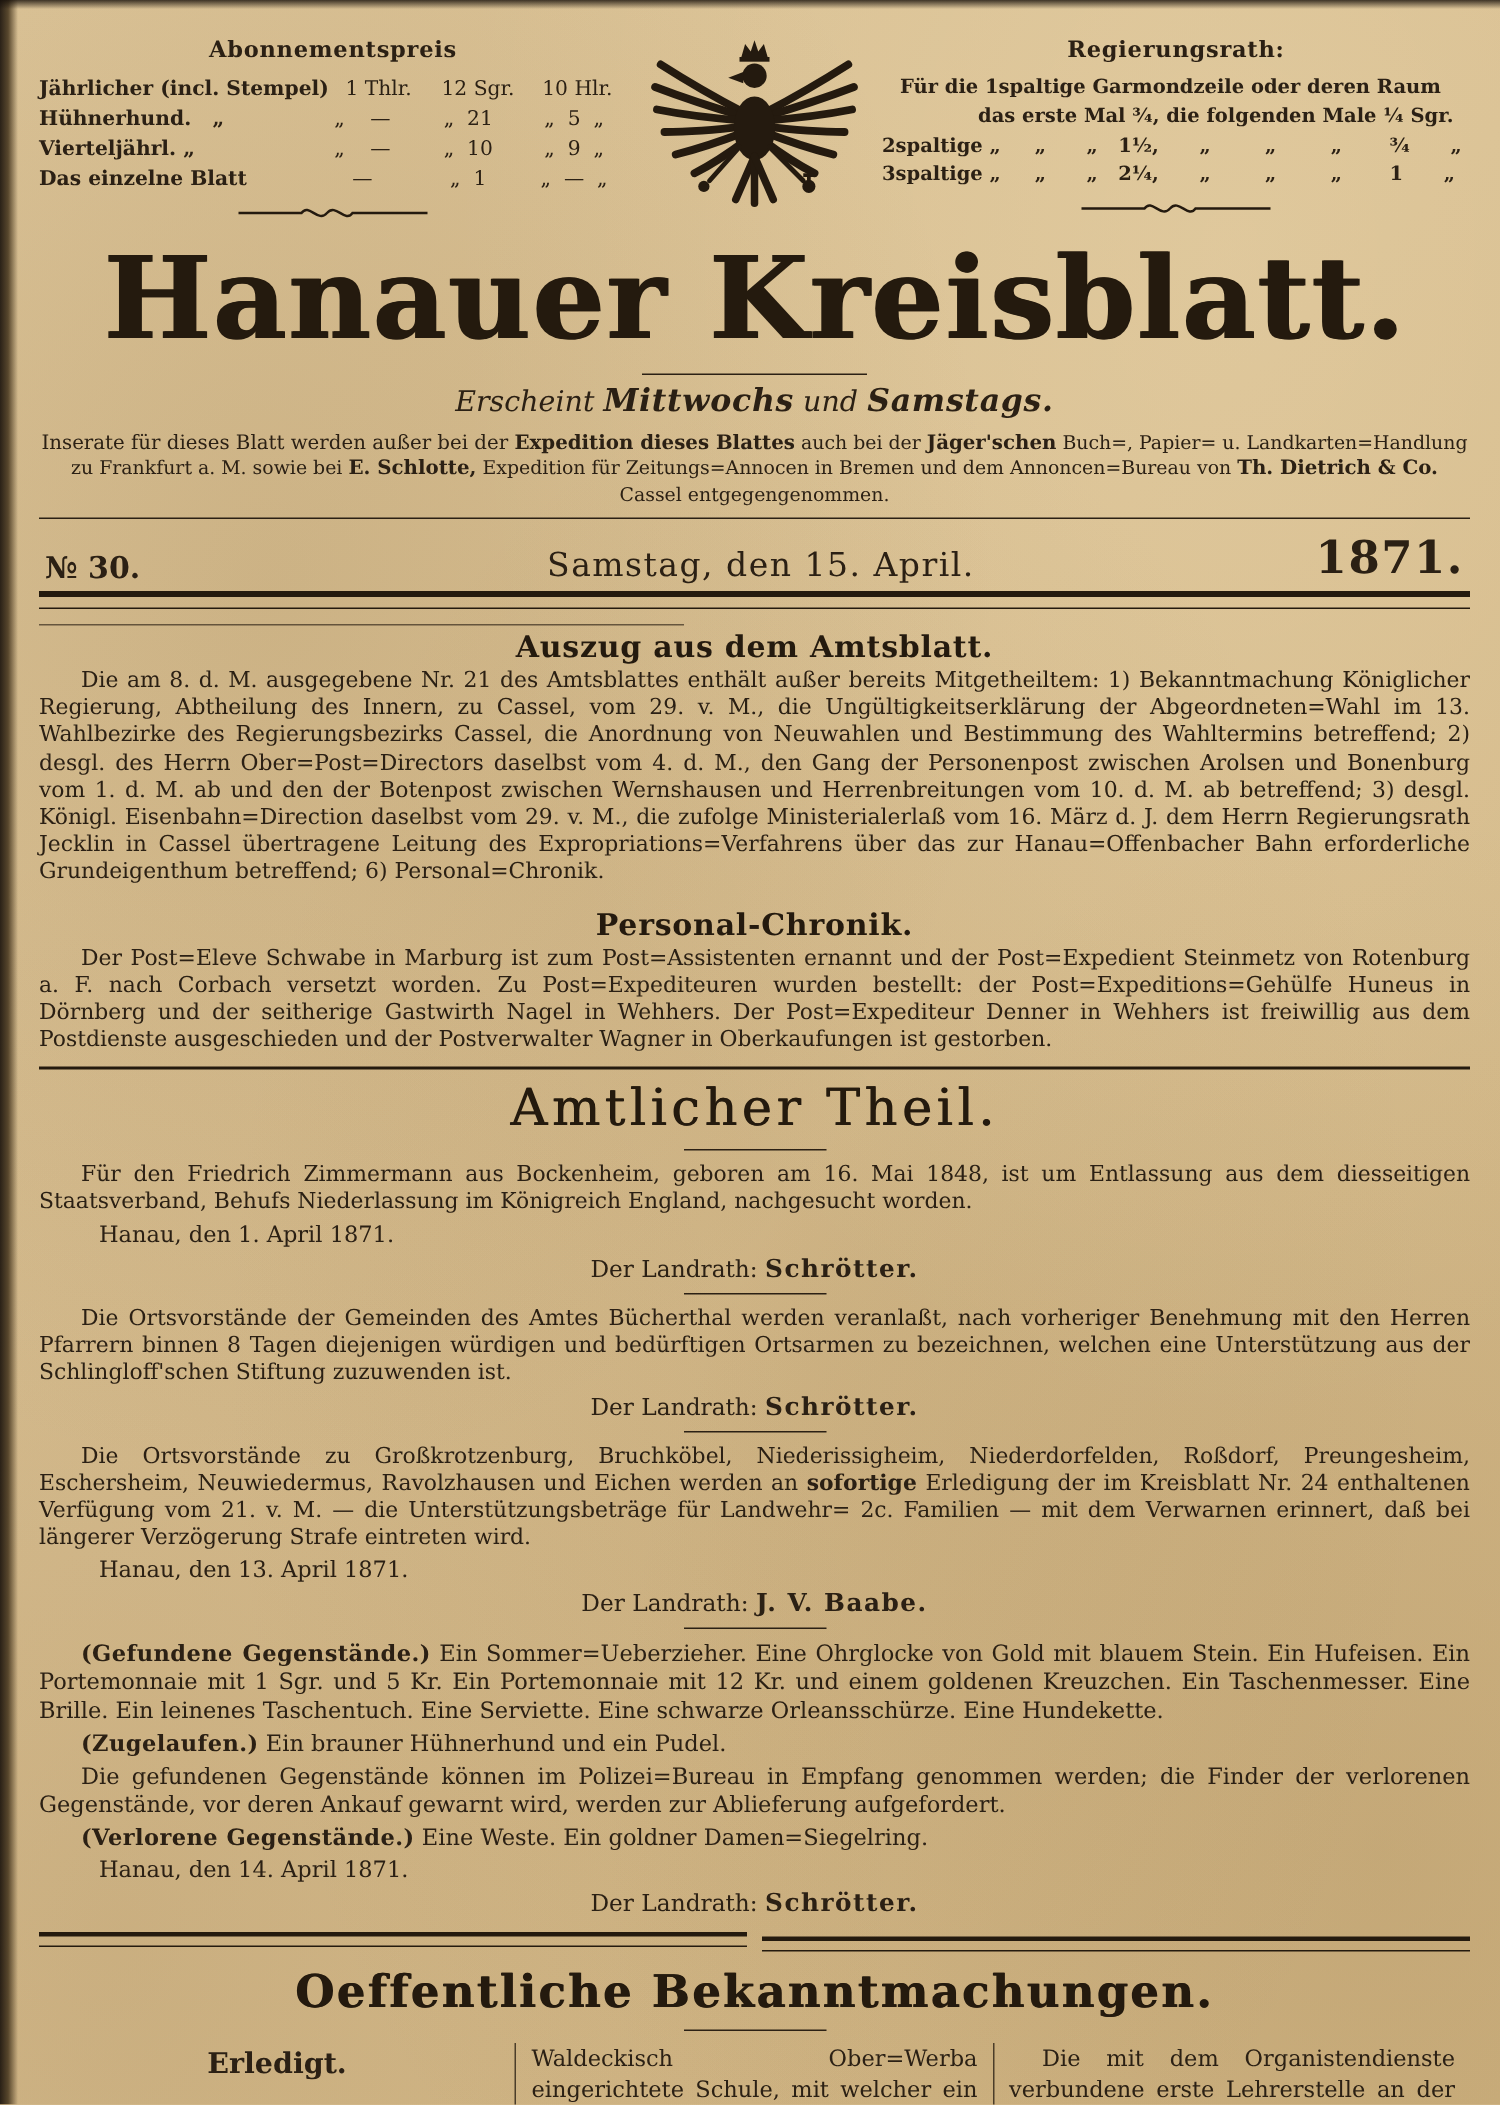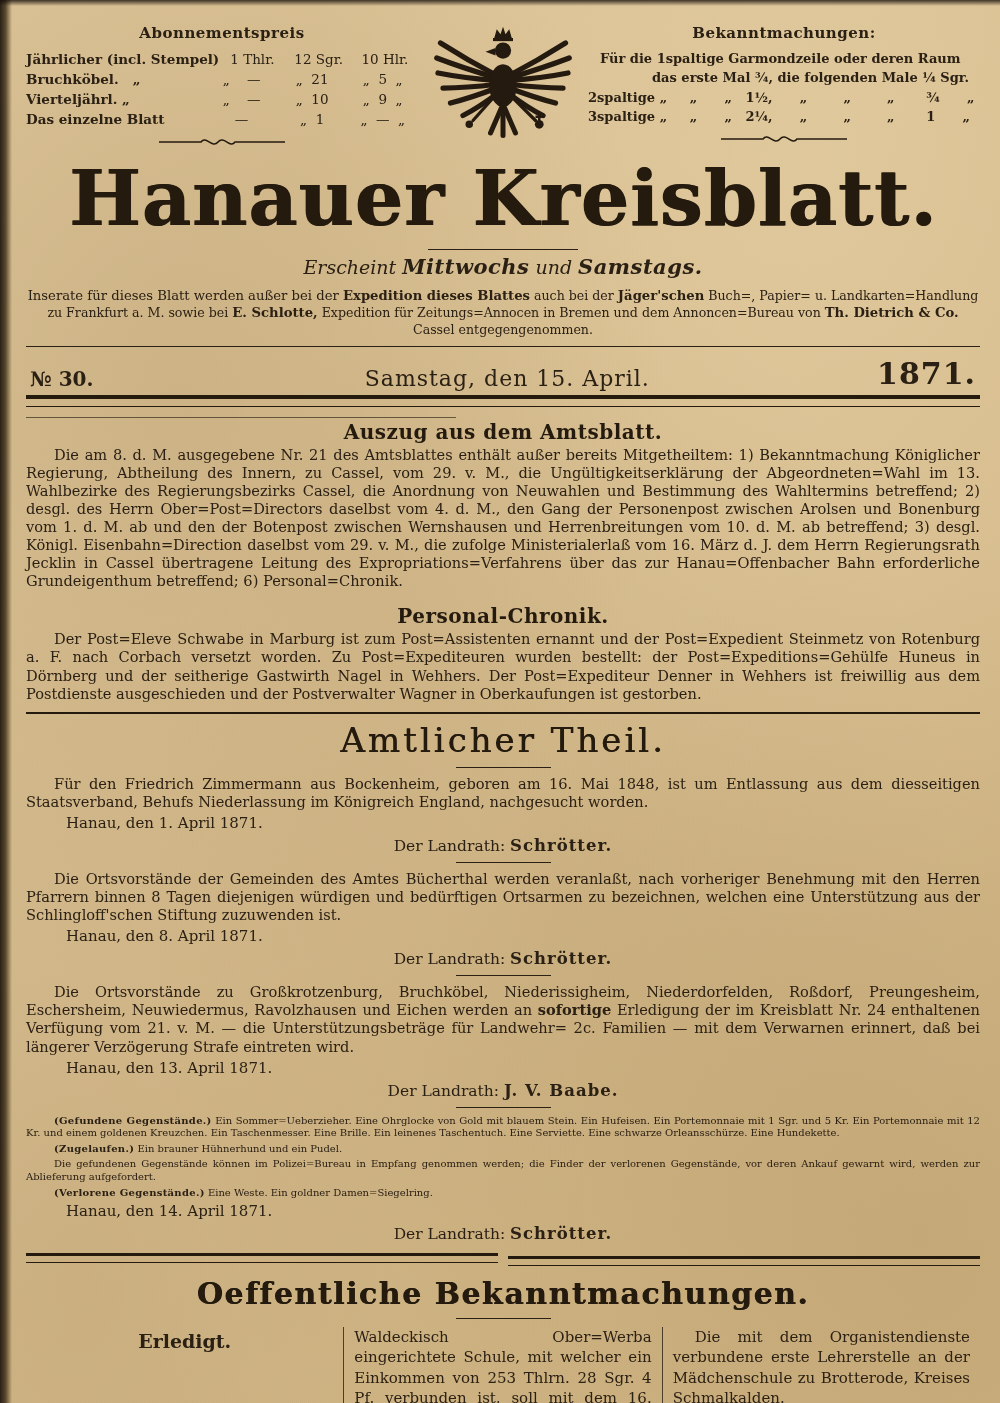--- a/index.html
+++ b/index.html
@@ -71,21 +71,21 @@
   .half-rule{width:430px;border-top:1px solid rgba(43,32,20,.65);margin:10px 0 2px;}
   h2.sec{margin:2px 0 2px;text-align:center;font-size:20px;font-weight:bold;letter-spacing:.5px;color:#241a0e;}
   h2.sec.personal{margin-top:14px;}
   p.body{margin:2px 0 0;font-size:14.6px;line-height:1.24;text-align:justify;text-indent:28px;}
   .full-rule{border-top:2.5px solid #241a0e;margin:9px 0 6px;}
   h1.big-sec{margin:6px 0 0;text-align:center;font-size:34px;font-weight:normal;letter-spacing:3px;color:#241a0e;text-shadow:.5px 0 0 #241a0e;}
   .short-rule{width:95px;border-top:1.5px solid #2b2014;margin:7px auto;}
   p.dateline{margin:3px 0 0;font-size:15px;text-indent:40px;}
   p.sig{margin:4px 0 2px;text-align:center;font-size:15.5px;}
   p.sig b{font-size:16.5px;letter-spacing:1px;}
-  p.items{margin:3px 0 0;font-size:10px;line-height:1.26;text-align:justify;text-indent:28px;}
+  p.items{margin:3px 0 0;font-size:15px;line-height:1.26;text-align:justify;text-indent:28px;}
   p.items b{letter-spacing:.3px;}
 
   
   .split-double{display:flex;gap:10px;margin-top:10px;}
   .split-double>div{flex:1;height:6px;border-top:3.5px solid #241a0e;border-bottom:1.5px solid #241a0e;}
   .split-double>div:last-child{margin-top:3px;}
   h1.pub{margin:10px 0 0;text-align:center;font-size:30px;font-weight:bold;letter-spacing:1.5px;color:#241a0e;text-shadow:.5px 0 0 #241a0e;}
   .columns{display:flex;margin-top:8px;height:150px;}
   .col{flex:1;padding:0 10px;font-size:15px;line-height:1.35;text-align:justify;}
   .col + .col{border-left:1px solid rgba(43,32,20,.8);}
@@ -104,21 +104,21 @@
 
     <div class="pricebox left">
       <div class="pb-title">Abonnementspreis</div>
       <div class="pb-row">
         <span class="lab">Jährlicher (incl. Stempel)</span>
         <span class="c">1 Thlr.</span>
         <span class="c">12 Sgr.</span>
         <span class="c">10 Hlr.</span>
       </div>
       <div class="pb-row">
-        <span class="lab">Bruchköbel.   „</span>
+        <span class="lab">Hühnerhund.   „</span>
         <span class="c">„    —</span>
         <span class="c">„  21</span>
         <span class="c">„  5  „</span>
       </div>
       <div class="pb-row">
         <span class="lab">Vierteljährl. „</span>
         <span class="c">„    —</span>
         <span class="c">„  10</span>
         <span class="c">„  9  „</span>
       </div>
@@ -171,21 +171,21 @@
           <path d="M52 58 L36 76"></path>
             <path d="M68 58 L86 76"></path>
         </g>
         <circle class="ink" cx="89" cy="79" r="3.5"></circle>
         <path class="inkline" stroke-width="2" d="M86 73 h6 M89 70 v6"></path>
         <circle class="ink" cx="33" cy="79" r="3"></circle>
       </svg>
     </div>
 
     <div class="pricebox right">
-      <div class="pb-title">Bekanntmachungen:</div>
+      <div class="pb-title">Regierungsrath:</div>
       <div class="pb-line ind1">Für die 1spaltige Garmondzeile oder deren Raum</div>
       <div class="pb-line ind2">das erste Mal ¾, die folgenden Male ¼ Sgr.</div>
       <div class="pb-line">2spaltige „     „      „   1½,      „        „        „       ¾      „</div>
       <div class="pb-line">3spaltige „     „      „   2¼,      „        „        „       1      „</div>
       <div class="ornament">
         <svg width="130" height="12" viewBox="0 0 130 12">
             <path class="inkline" stroke-width="1.6" d="M2 6 h42 c5 -7 11 7 17 0 c6 -7 12 7 17 0 h50"></path>
           </svg>
       </div>
     </div>
@@ -224,21 +224,20 @@
 
     <article>
       <p class="body">Für den Friedrich Zimmermann aus Bockenheim, geboren am 16. Mai 1848, ist um Entlassung aus dem diesseitigen Staatsverband, Behufs Niederlassung im Königreich England, nachgesucht worden.</p>
       <p class="dateline">Hanau, den 1. April 1871.</p>
       <p class="sig"><span>Der Landrath: </span><b>Schrötter.</b></p>
       <div class="short-rule"></div>
     </article>
 
     <article>
       <p class="body">Die Ortsvorstände der Gemeinden des Amtes Bücherthal werden veranlaßt, nach vorheriger Benehmung mit den Herren Pfarrern binnen 8 Tagen diejenigen würdigen und bedürftigen Ortsarmen zu bezeichnen, welchen eine Unterstützung aus der Schlingloff'schen Stiftung zuzuwenden ist.</p>
-      <p class="dateline">Hanau, den 8. April 1871.</p>
       <p class="sig"><span>Der Landrath: </span><b>Schrötter.</b></p>
       <div class="short-rule"></div>
     </article>
 
     <article>
       <p class="body"><span>Die Ortsvorstände zu Großkrotzenburg, Bruchköbel, Niederissigheim, Niederdorfelden, Roßdorf, Preungesheim, Eschersheim, Neuwiedermus, Ravolzhausen und Eichen werden an </span><b>sofortige</b><span> Erledigung der im Kreisblatt Nr. 24 enthaltenen Verfügung vom 21. v. M. — die Unterstützungsbeträge für Landwehr= 2c. Familien — mit dem Verwarnen erinnert, daß bei längerer Verzögerung Strafe eintreten wird.</span></p>
       <p class="dateline">Hanau, den 13. April 1871.</p>
       <p class="sig"><span>Der Landrath:  </span><b>J. V. Baabe.</b></p>
       <div class="short-rule"></div>
     </article>

